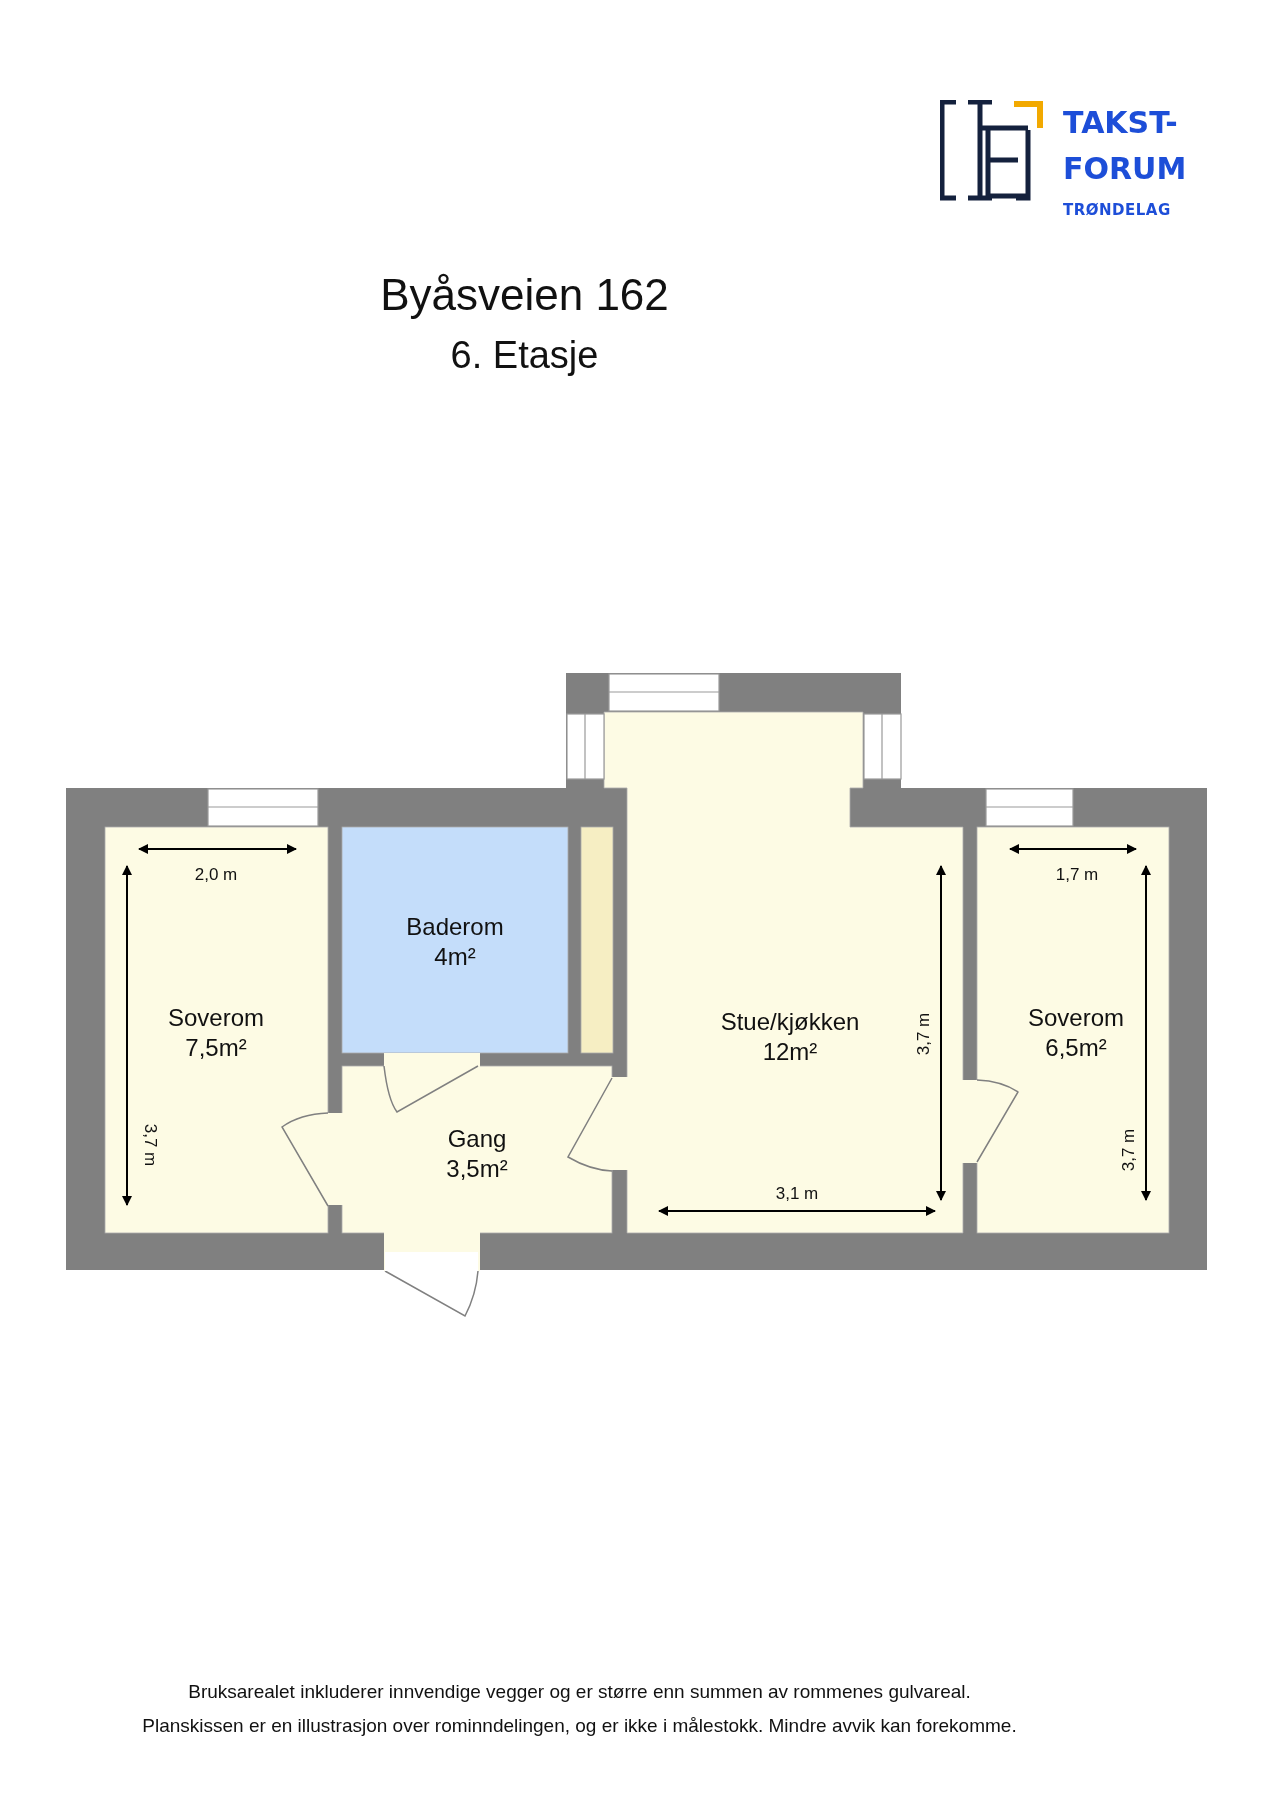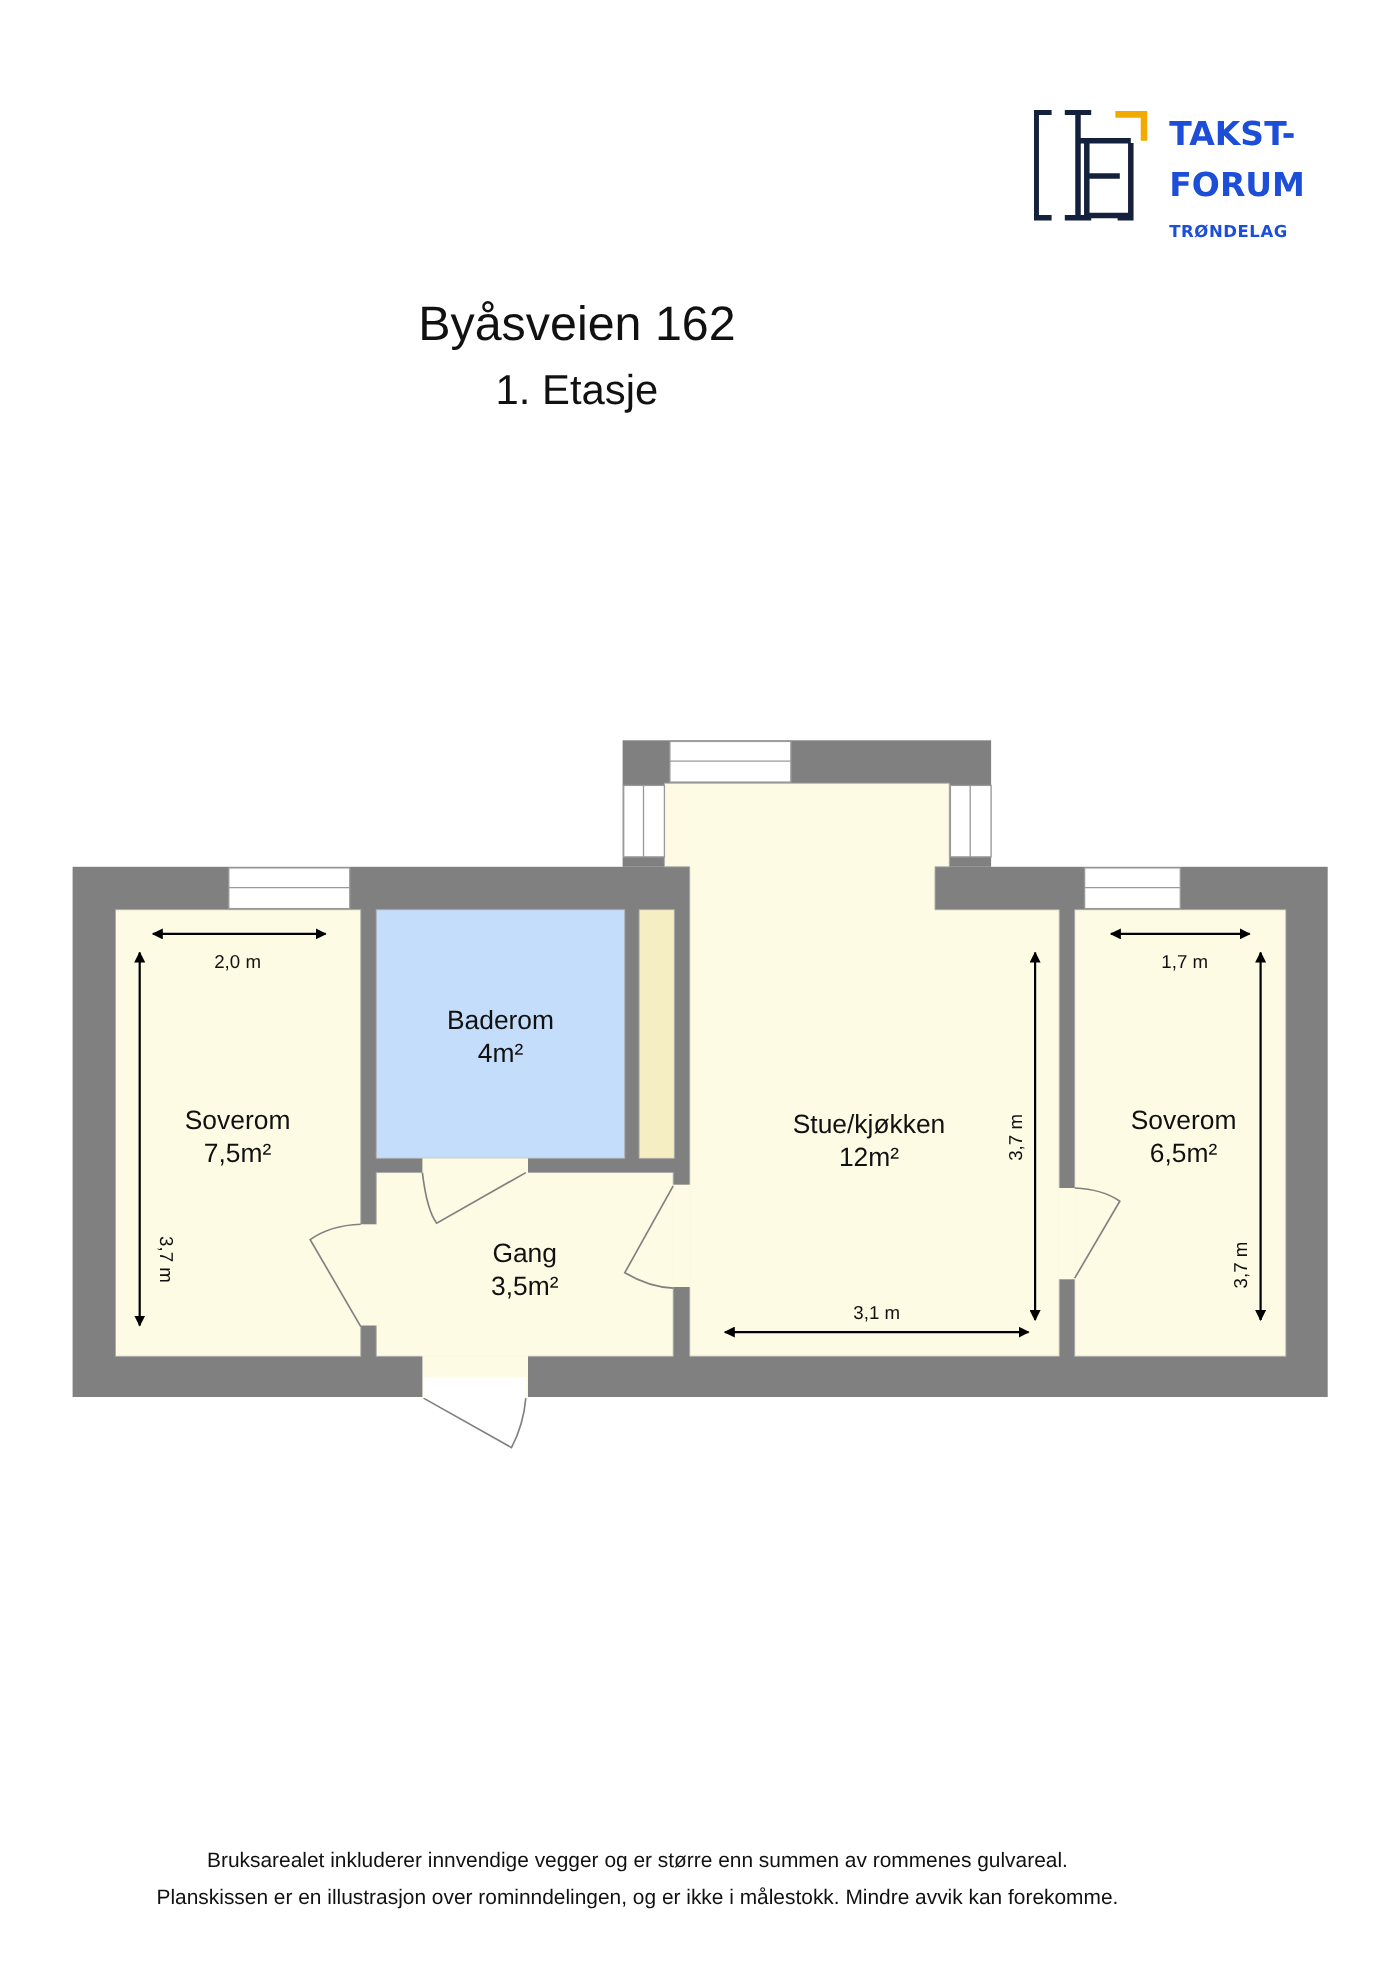--- a/index.html
+++ b/index.html
@@ -33,21 +33,21 @@
 
   <path d="M74 4 H100 V28" fill="none" stroke="#f2a900" stroke-width="6"></path>
 </svg>
 <div class="logo-text">
   <span class="l1">TAKST-</span>
   <span class="l2">FORUM</span>
   <span class="l3">TRØNDELAG</span>
 </div>
 
 <div class="title main">Byåsveien 162</div>
-<div class="title sub">1. Etasje</div>
+<div class="title sub">6. Etasje</div>
 
 <svg class="plan" viewBox="0 0 1273 1800" xmlns="http://www.w3.org/2000/svg">
   <defs>
     <marker id="ah" viewBox="0 0 10 10" refX="9" refY="5" markerWidth="10" markerHeight="10" markerUnits="userSpaceOnUse" orient="auto-start-reverse">
       <path d="M0 0 L10 5 L0 10 z" fill="#000"></path>
     </marker>
   </defs>
 
   <g fill="#808080">
 

